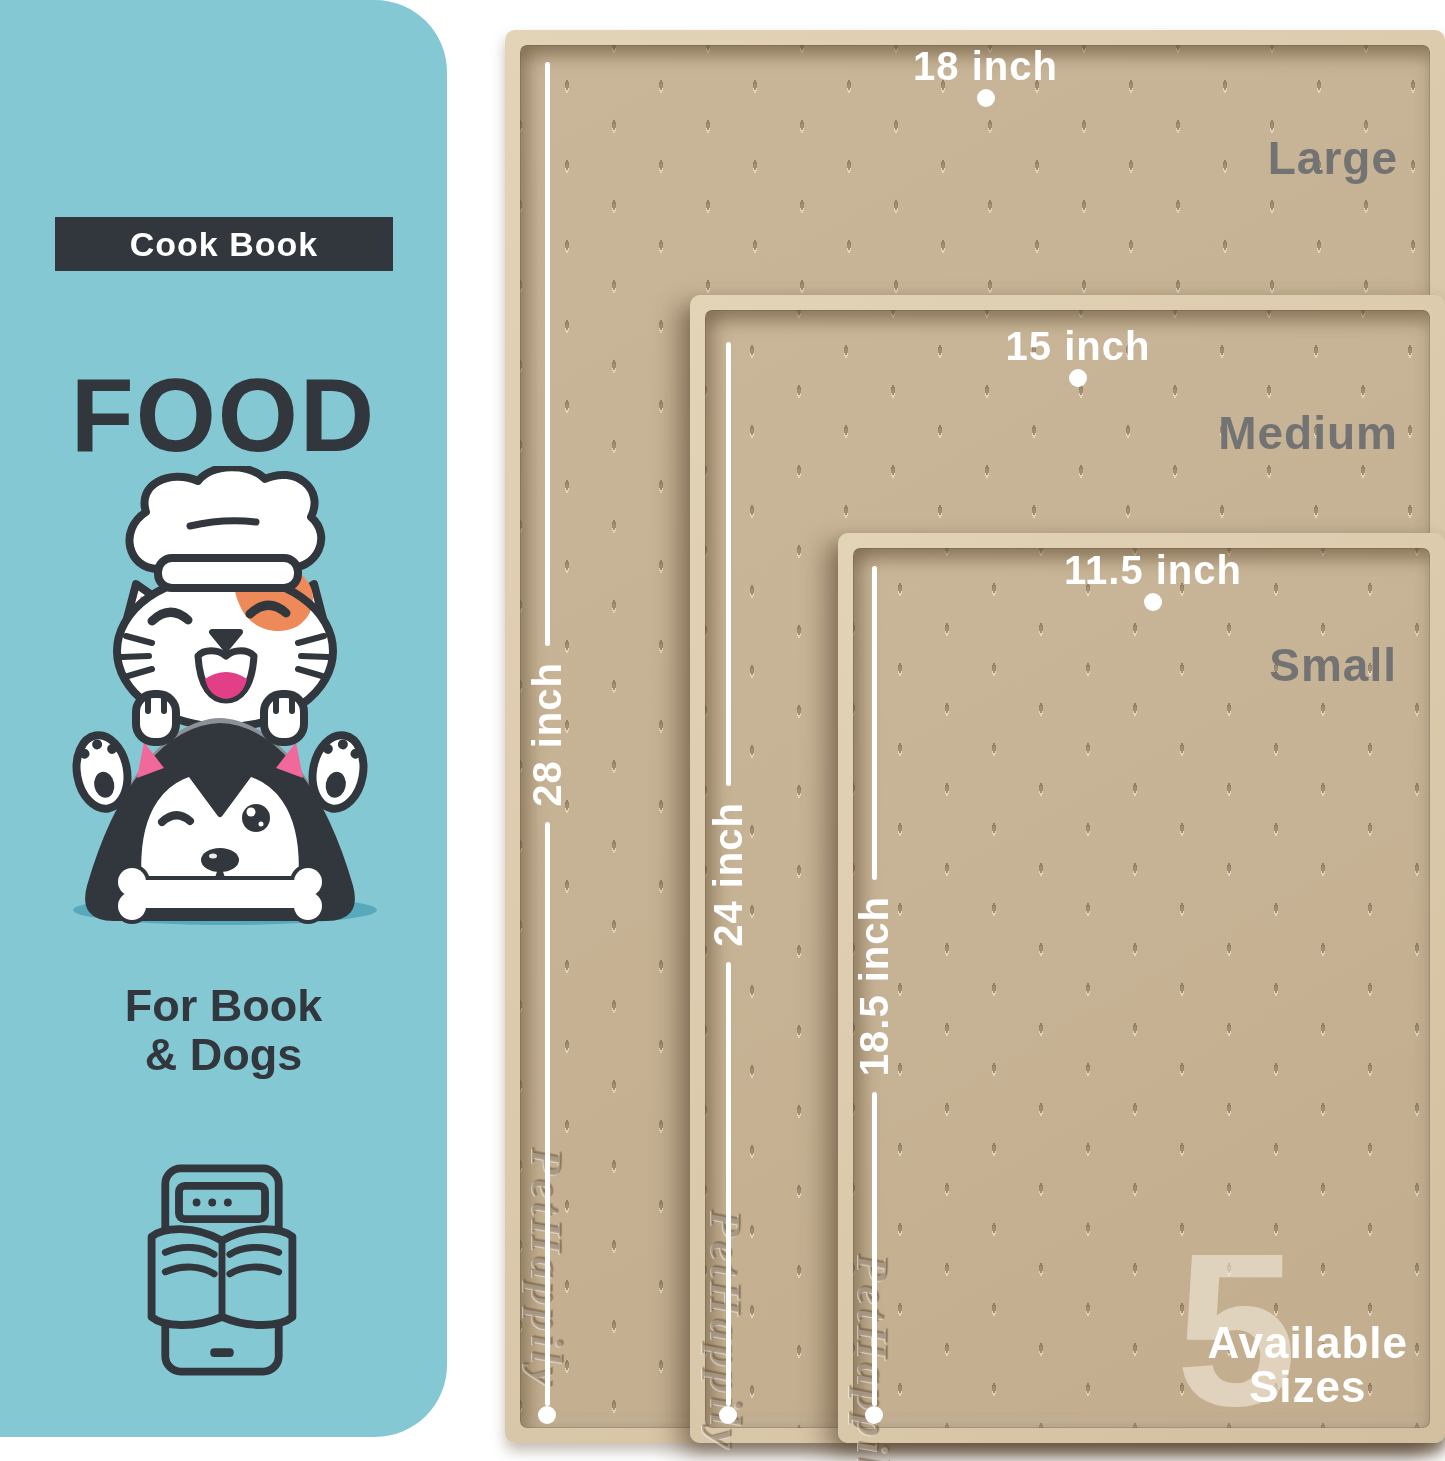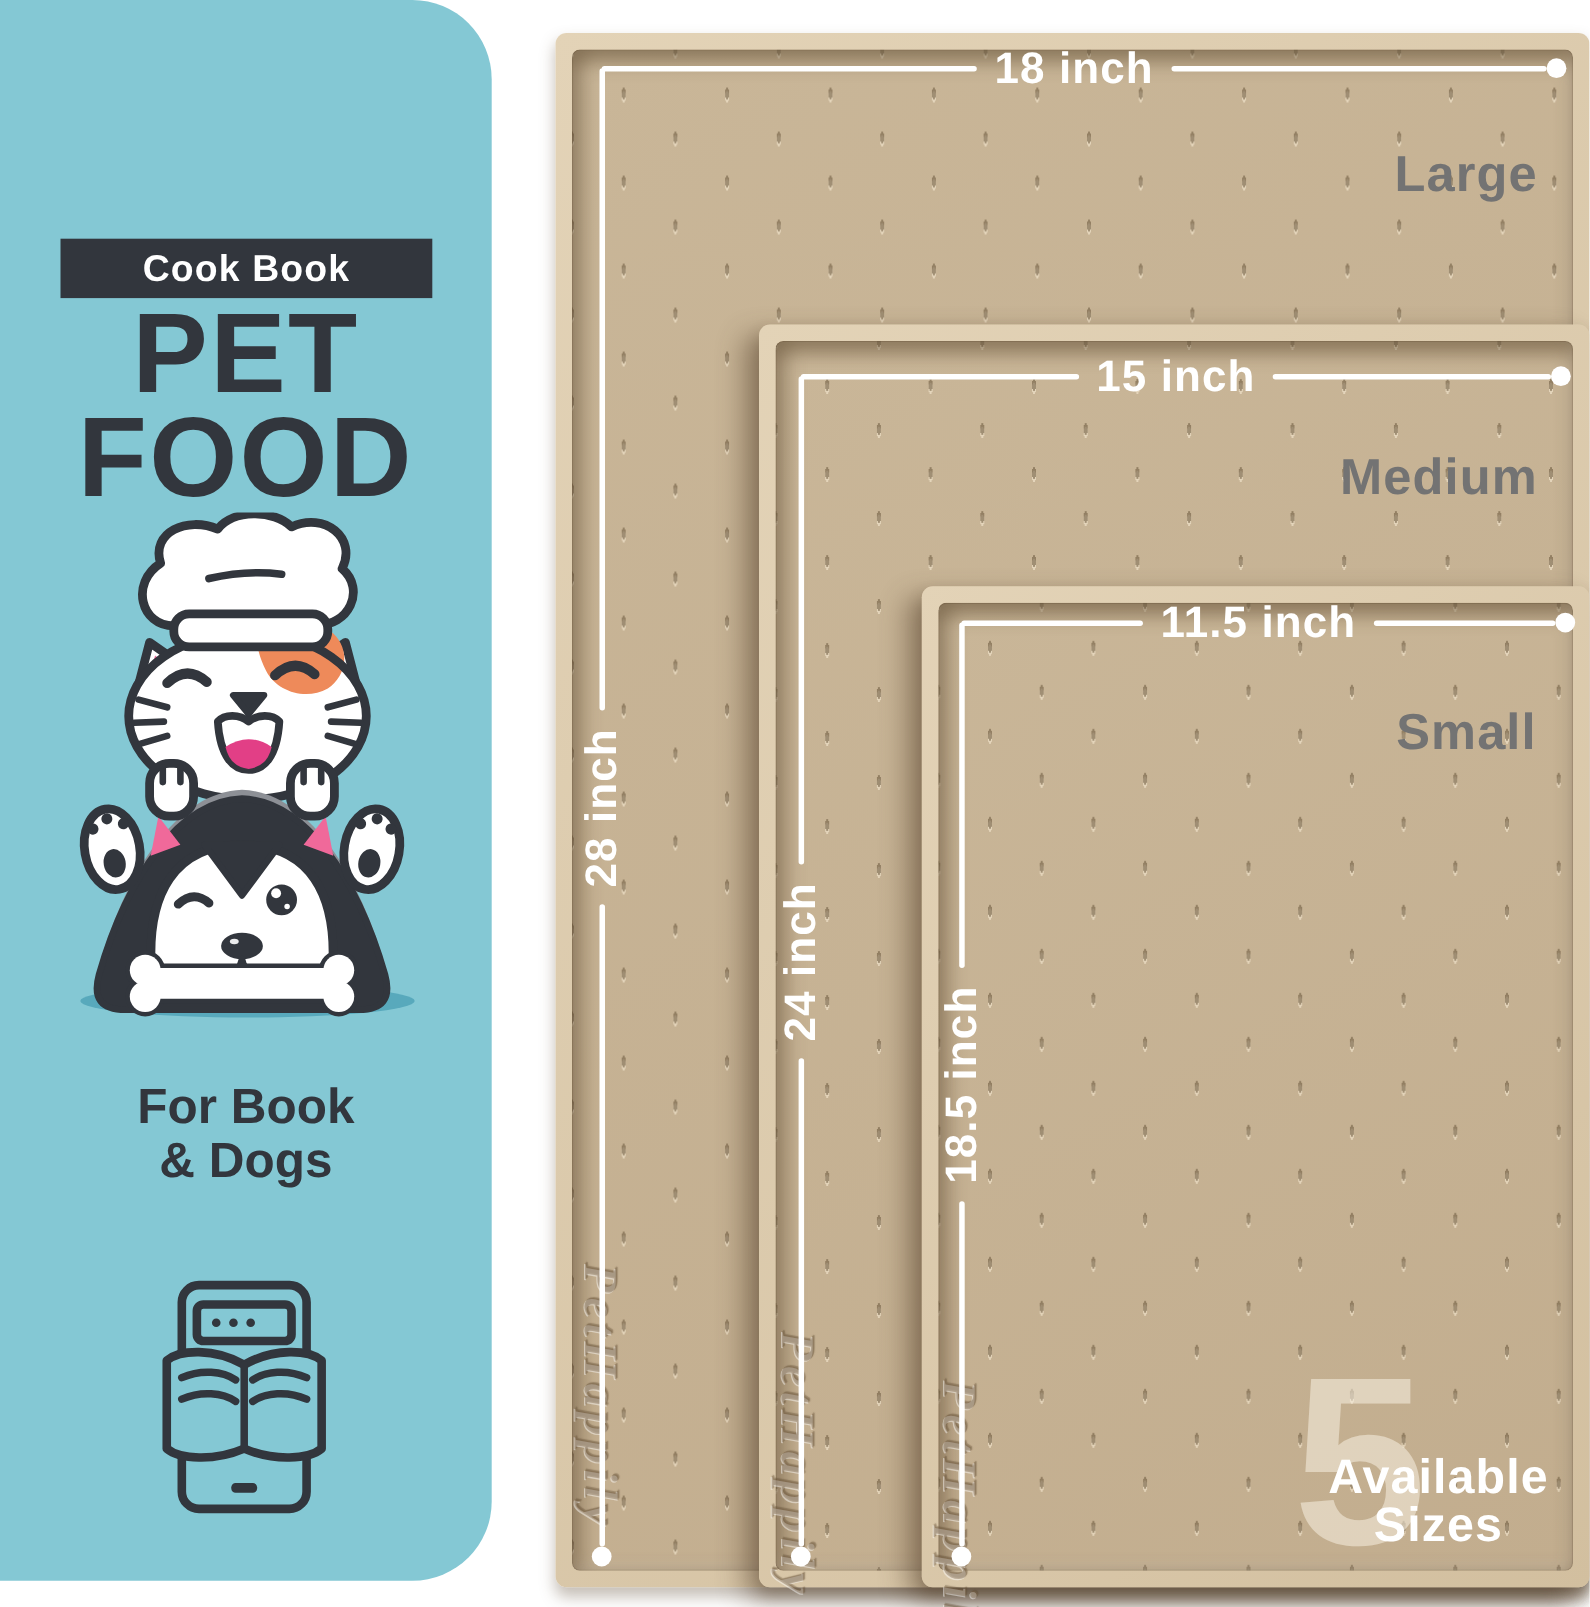--- a/index.html
+++ b/index.html
@@ -50,21 +50,21 @@
 
   
   .emboss{position:absolute;z-index:4;writing-mode:vertical-rl;
     font-family:"Liberation Serif",serif;font-style:italic;font-weight:bold;
     font-size:44px;letter-spacing:4px;color:rgba(122,100,72,.40);
     text-shadow:1px 1px 0 rgba(255,255,255,.45), -1px -1px 1px rgba(90,70,45,.4);}
   .e1{left:521px;top:1148px;} .e2{left:700px;top:1210px;} .e3{left:847px;top:1254px;}
 
   
   .meas-h,.meas-v{position:absolute;z-index:5;display:flex;align-items:center;color:#fff;}
-  .meas-h{flex-direction:row;height:36px;text-align:right;}
+  .meas-h{flex-direction:column;height:36px;text-align:right;}
   .meas-v{flex-direction:column;width:36px;}
   .seg{background:#fff;border-radius:3px;flex:1 1 auto;}
   .meas-h .seg{height:5px;} .meas-v .seg{width:5px;}
   .dim-text{font-size:40px;font-weight:bold;letter-spacing:1px;white-space:nowrap;}
   .meas-h .dim-text{margin:0 16px;}
   .meas-v .dim-text{margin:16px 0;writing-mode:vertical-rl;transform:rotate(180deg);}
   .dot{flex:0 0 auto;width:18px;height:18px;border-radius:50%;background:#fff;}
   .mh1{left:547px;top:44px;width:877px;} .mv1{left:529px;top:62px;height:1362px;}
   .mh2{left:728px;top:324px;width:700px;} .mv2{left:710px;top:342px;height:1082px;}
   .mh3{left:874px;top:548px;width:558px;} .mv3{left:856px;top:566px;height:858px;}
@@ -82,21 +82,21 @@
 </head>
 <body>
 
 <div class="canvas">
 
   <aside class="panel">
     <div class="badge">
       <span>Cook Book</span>
     </div>
     <div class="big-title">
-      <span>PET</span><br>
+      <br>
       <span>FOOD</span>
     </div>
 
     <svg class="pets-svg" width="362" height="468" viewBox="0 0 362 468">
       <ellipse cx="185" cy="444" rx="152" ry="15" fill="var(--teal-shadow)"></ellipse>
 
       <g stroke-linejoin="round" stroke-linecap="round">
         <path d="M84,164 L96,118 L136,146 Z" fill="#fff" stroke="var(--ink)" stroke-width="8"></path>
         <path d="M94,154 L101,130 L120,146 Z" fill="var(--pink)"></path>
         <path d="M286,164 L274,118 L234,146 Z" fill="#fff" stroke="var(--ink)" stroke-width="8"></path>

